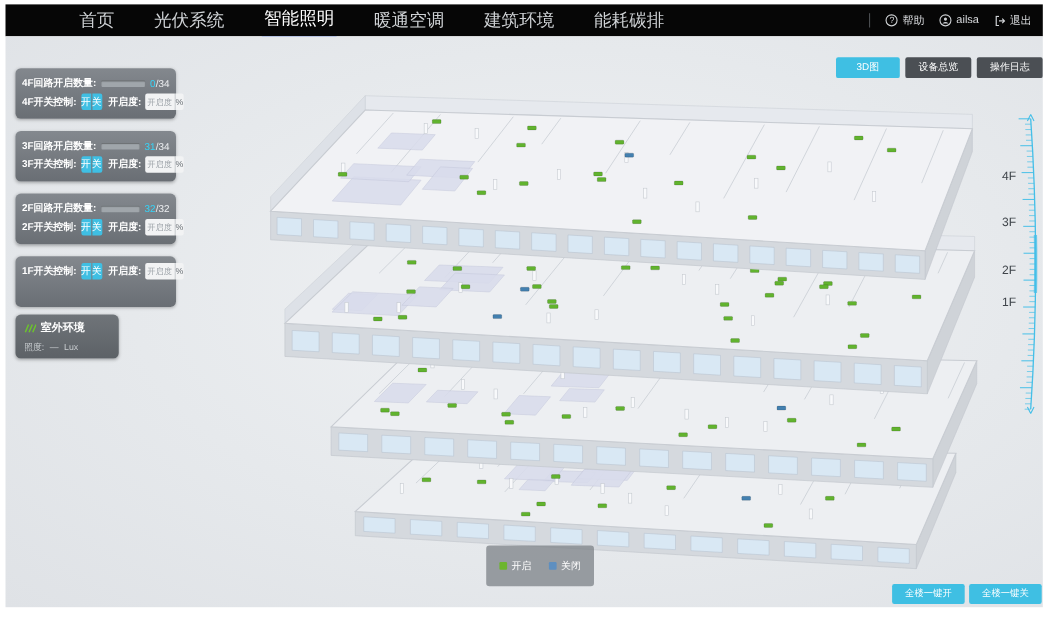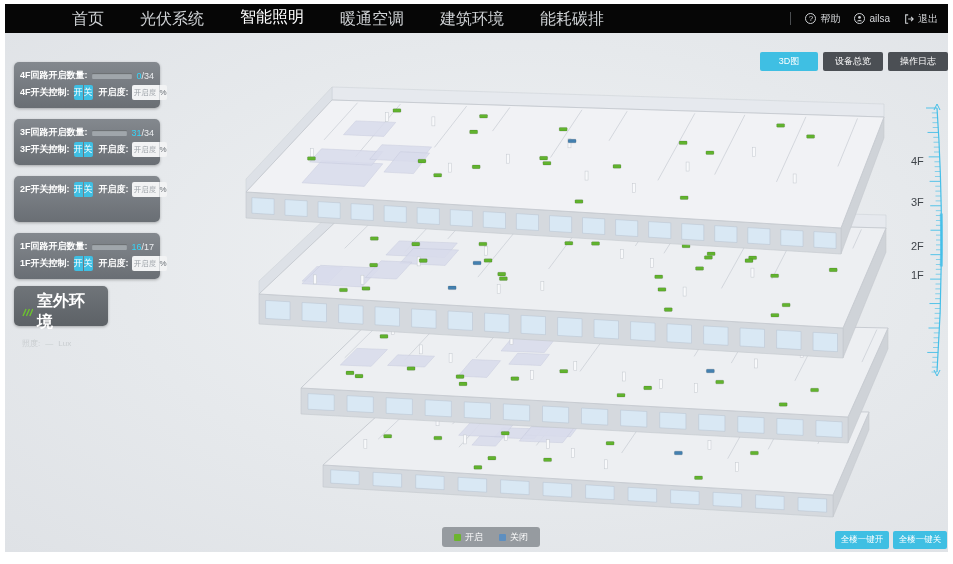--- a/index.html
+++ b/index.html
@@ -51,36 +51,36 @@
   .dim-input { width:27px; height:15px; border:none; background:#f2f3f4; border-radius:2px 0 0 2px;
                font-size:7.5px; text-align:center; color:#333; margin-left:3px; font-family:inherit; }
   .dim-input::placeholder { color:#9aa0a6; }
   .pct-btn { width:14px; height:15px; background:#f2f3f4; color:#6a7076; border:none;
              border-left:1px solid #d4d7da; border-radius:0 2px 2px 0; font-size:8px; cursor:pointer; font-family:inherit; padding:0; }
 
   
   .outdoor { position:absolute; left:9px; top:253px; width:94px; height:40px; border-radius:5px;
              background:linear-gradient(180deg, rgba(104,109,114,0.94), rgba(84,89,94,0.94));
              box-shadow:0 1px 3px rgba(0,0,0,0.28); padding:5px 8px; z-index:5; }
-  .outdoor .hd { display:flex; align-items:center; gap:4px; color:#fff; font-size:16px; font-weight:bold; }
+  .outdoor .hd { display:flex; align-items:center; gap:4px; color:#fff; font-size:10px; font-weight:bold; }
   .outdoor .vals { margin-top:5px; display:flex; align-items:center; gap:5px; color:#c9cdd0; font-size:8px; }
 
   
   .floor-label { position:absolute; left:882px; width:22px; color:#3f444a; font-size:11px;
                  font-weight:normal; z-index:6; cursor:pointer;margin-left:24px; }
 
   
-  .legend { position:absolute; left:437px; bottom:5px; height:20px; padding:0 12px; border-radius:3px;
+  .legend { position:absolute; left:437px; bottom:19px; height:37px; padding:0 12px; border-radius:3px;
             background:rgba(128,133,138,0.78); display:flex; align-items:center; gap:16px; z-index:6; }
   .legend .li { display:flex; align-items:center; gap:4px; color:#fff; font-size:9px; white-space:nowrap; }
   .legend .sw { width:7px; height:7px; border-radius:1px; }
 
   
   .bottom-actions { position:absolute; right:1px; bottom:3px; display:flex; gap:4px; z-index:6; }
-  .ba-btn { width:54px; height:18px; background:#3fbfe3; color:#fff; border:none; border-radius:2px;
+  .ba-btn { width:66px; height:18px; background:#3fbfe3; color:#fff; border:none; border-radius:2px;
             font-size:8.5px; cursor:pointer; font-family:inherit; padding:0; }
 
   svg { display:block; }
   #building-svg { position:absolute; left:0; top:0; z-index:1; cursor:grab; }
   #ruler-svg { position:absolute; left:910px; top:70px; z-index:6; cursor:pointer; }
 </style>
 </head>
 <body>
 
 <div class="screen">
@@ -424,35 +424,35 @@
           <button class="sw-btn on">开</button>
           <button class="sw-btn off">关</button>
           <span class="plabel dim-label">开启度:</span>
           <input class="dim-input" placeholder="开启度" style="">
           <button class="pct-btn">%</button>
         </div>
       </div>
 
       <div class="panel" style="top:143px">
         <div class="prow">
+          <span class="plabel">2F回路开启数量:</span>
+          <span class="ptrack"><span class="pfill" style="width: 100%;"></span></span>
+          <span class="pcount"><span class="open">32</span><span class="tot">/32</span></span>
+        </div>
+        <div class="prow">
           <span class="plabel">2F开关控制:</span>
           <button class="sw-btn on">开</button>
           <button class="sw-btn off">关</button>
           <span class="plabel dim-label">开启度:</span>
           <input class="dim-input" placeholder="开启度" style="">
           <button class="pct-btn">%</button>
         </div>
       </div>
 
       <div class="panel" style="top:200px">
-        <div class="prow">
-          <span class="plabel">1F回路开启数量:</span>
-          <span class="ptrack"><span class="pfill" style="width: 94.1176%;"></span></span>
-          <span class="pcount"><span class="open">16</span><span class="tot">/17</span></span>
-        </div>
         <div class="prow">
           <span class="plabel">1F开关控制:</span>
           <button class="sw-btn on">开</button>
           <button class="sw-btn off">关</button>
           <span class="plabel dim-label">开启度:</span>
           <input class="dim-input" placeholder="开启度" style="">
           <button class="pct-btn">%</button>
         </div>
       </div>
 

